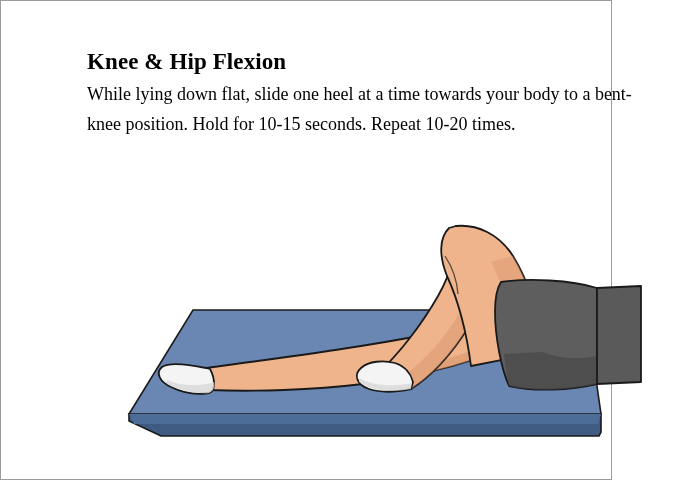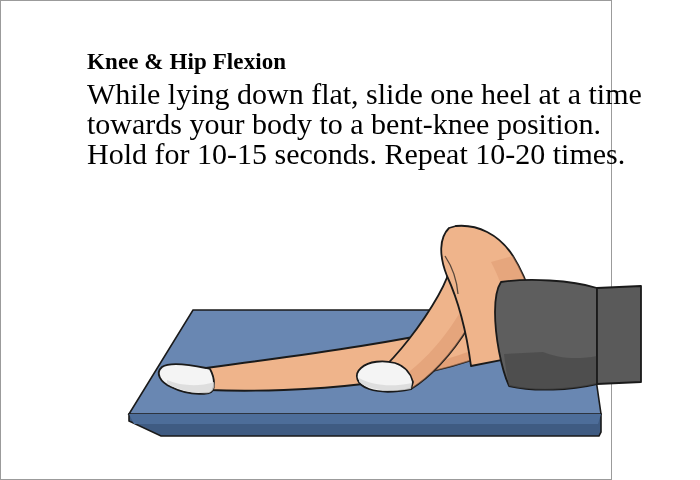--- a/index.html
+++ b/index.html
@@ -31,21 +31,21 @@
     font-family: "Liberation Serif", serif;
     font-weight: bold;
     font-size: 23px;
     line-height: 30px;
     color: #000000;
     margin: 0 0 2px 0;
     letter-spacing: 0.1px;
   }
   .ex-body {
     font-family: "Liberation Serif", serif;
-    font-size: 30px;
+    font-size: 18px;
     line-height: 30px;
     color: #000000;
     margin: 0;
   }
   .illustration {
     position: absolute;
     left: 0;
     top: 185px;
     width: 698px;
     height: 290px;

